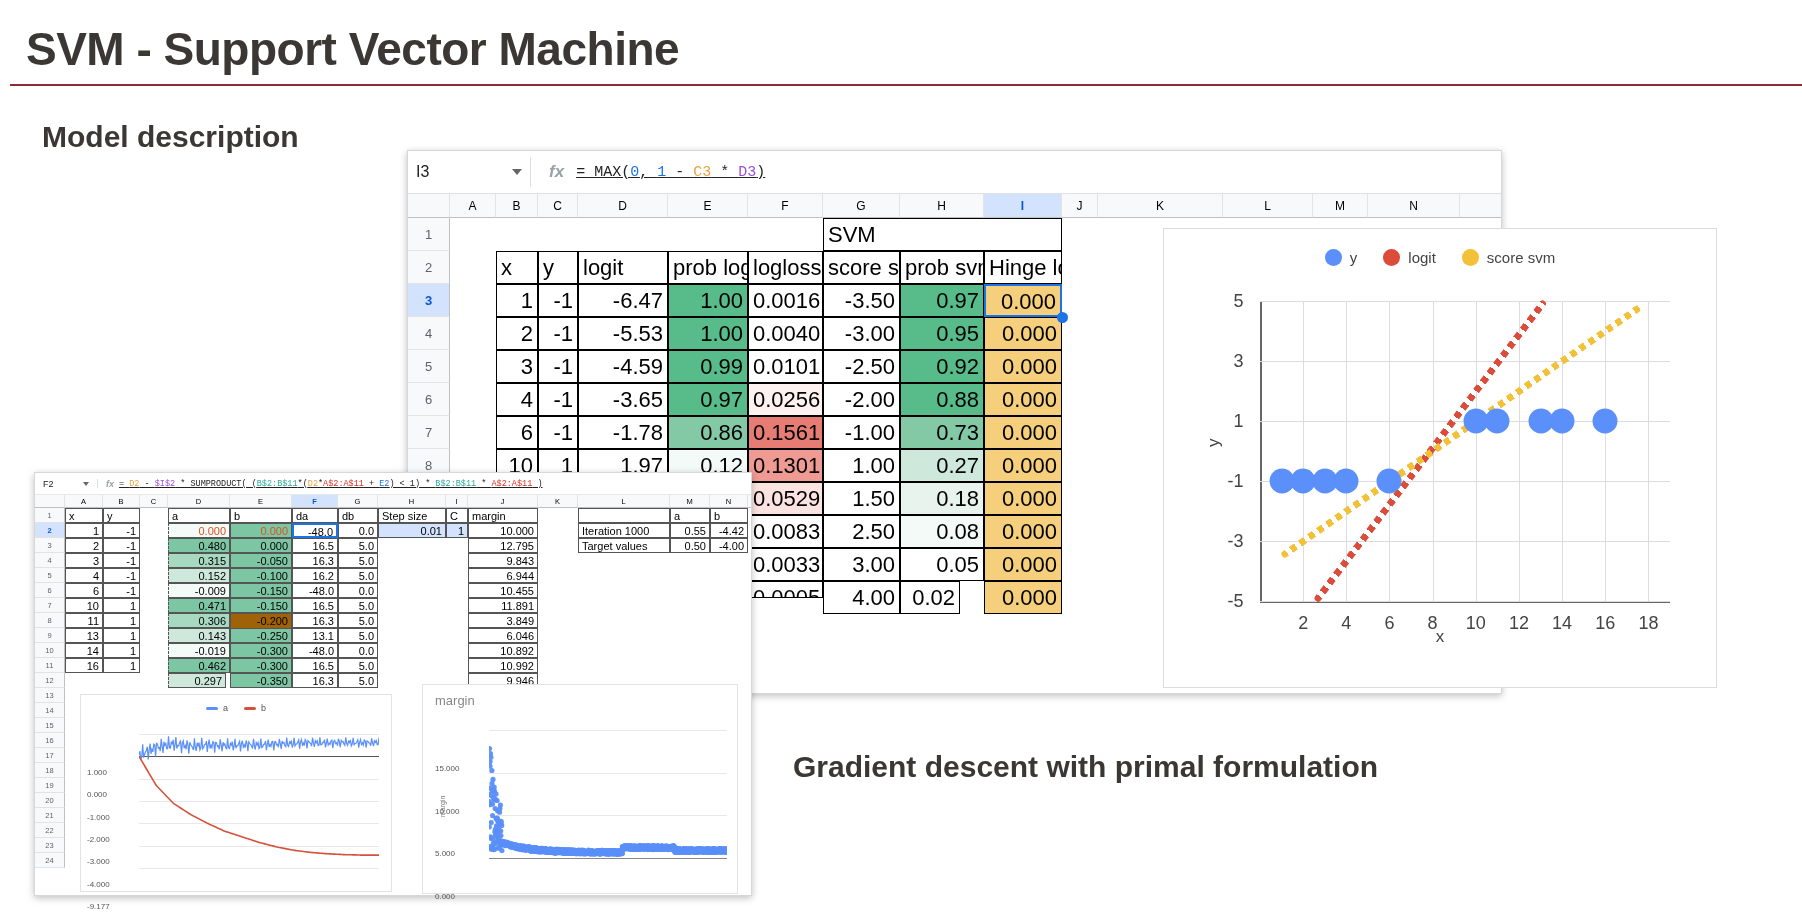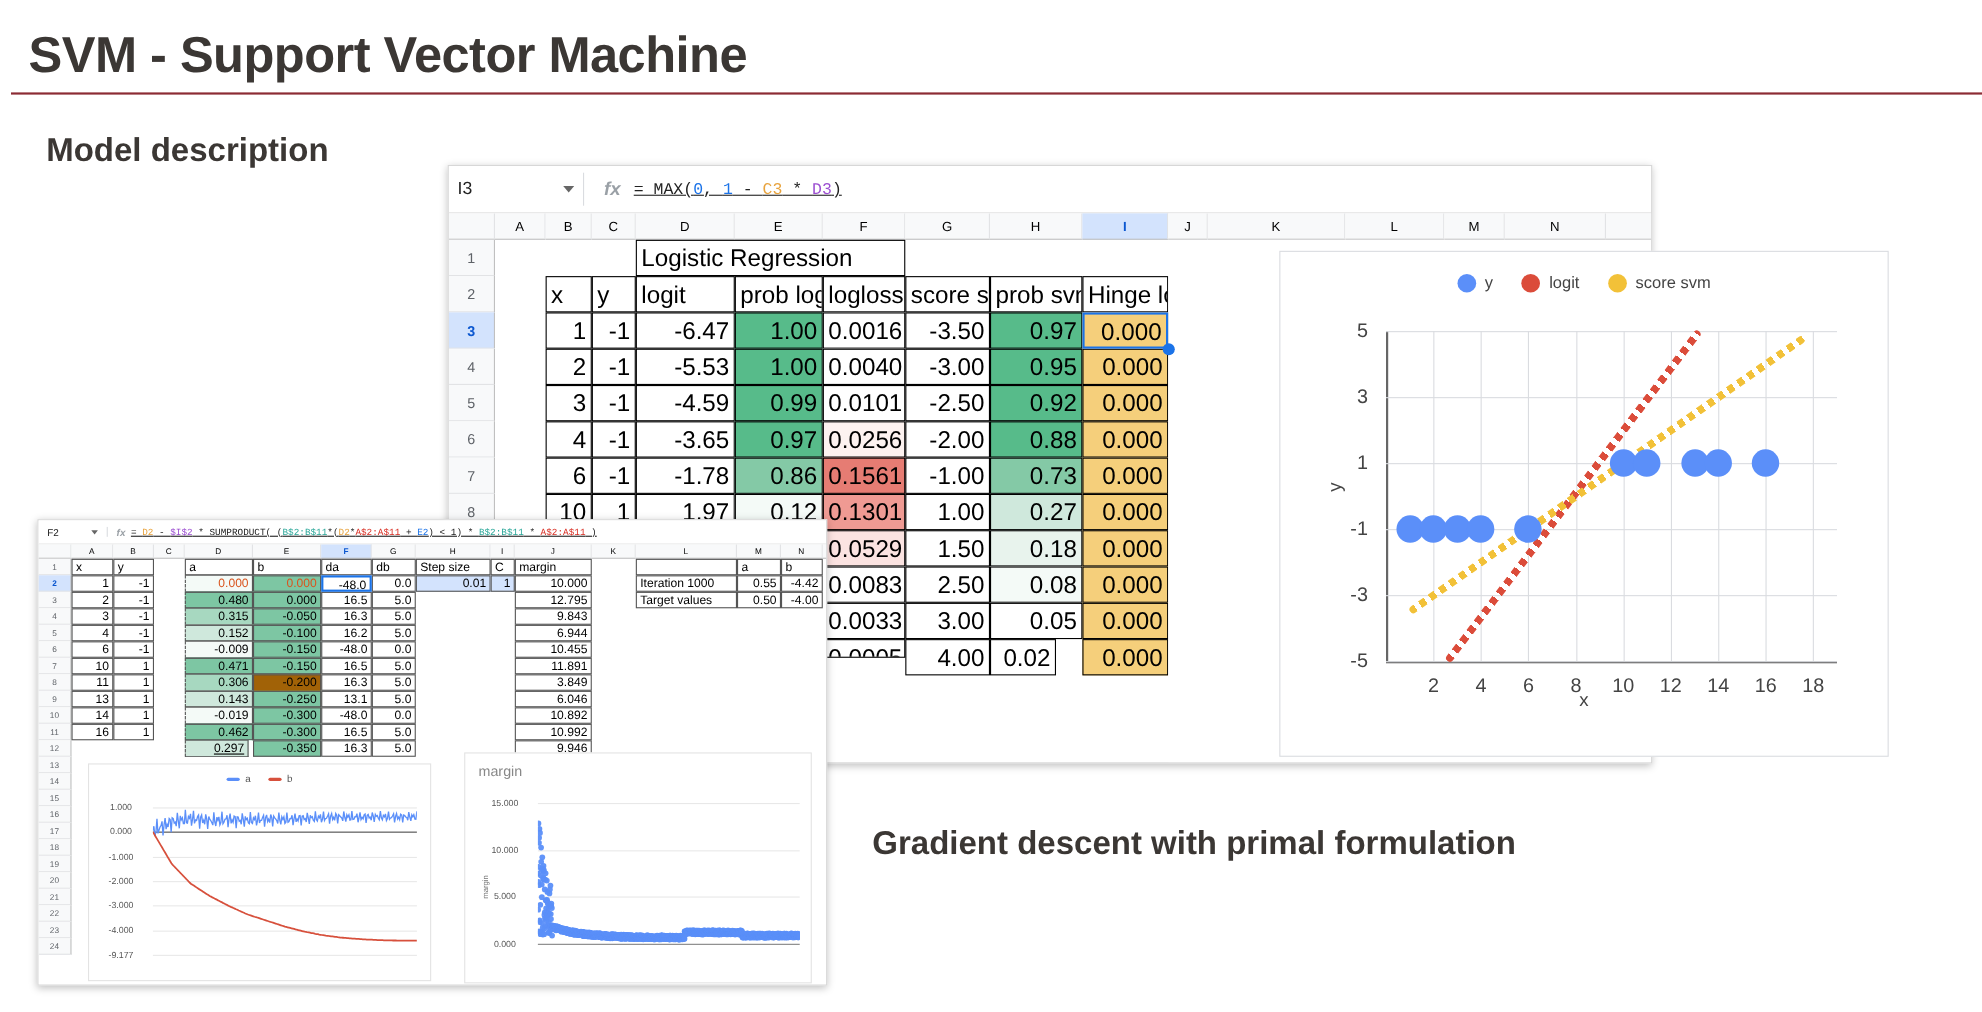--- a/index.html
+++ b/index.html
@@ -106,21 +106,21 @@
   #sheet-bottom .fx-glyph { margin:0 5px 0 8px; font-size:9px; }
   #sheet-bottom .fx-text { font-size:8.5px; }
   #sheet-bottom .colhdr { height:13px; line-height:13px; font-size:7.5px; }
   #sheet-bottom .rowhdr { height:15px; line-height:15px; font-size:7.5px; width:30px; }
   #sheet-bottom .cell { height:15px; line-height:14px; font-size:11px; color:#000; padding:0 3px; }
 
   .mini-chart { position:absolute; background:#fff; border:1px solid #e3e3e3; }
   .mini-legend { display:flex; justify-content:center; gap:16px; align-items:center; }
   .mini-legend-item { display:flex; align-items:center; gap:5px; font-size:9px; color:#555; }
   .mini-swatch { width:12px; height:3px; border-radius:2px; }
-  .mini-ytick { position:absolute; font-size:8px; color:#555; text-align:center; transform:translateY(-50%); }
+  .mini-ytick { position:absolute; font-size:8px; color:#555; text-align:left; transform:translateY(-50%);margin-top:38px; }
   .mini-gl { position:absolute; height:1px; background:#e8e8e8; }
   .mini-title { position:absolute; font-size:13px; color:#888; }
   .mini-axis-label { position:absolute; font-size:7px; color:#777; transform:rotate(-90deg); transform-origin:left top; }
 </style>
 </head>
 <body>
 
 <div id="slide-title">SVM - Support Vector Machine</div>
 <div id="title-rule"></div>
 <div id="model-description">Model description</div>
@@ -158,21 +158,21 @@
       <div class="rowhdr sel" style="position: absolute; left: 0px; top: 90px; width: 42px; height: 33px; line-height: 33px;">3</div>
       <div class="rowhdr" style="position: absolute; left: 0px; top: 123px; width: 42px; height: 33px; line-height: 33px;">4</div>
       <div class="rowhdr" style="position: absolute; left: 0px; top: 156px; width: 42px; height: 33px; line-height: 33px;">5</div>
       <div class="rowhdr" style="position: absolute; left: 0px; top: 189px; width: 42px; height: 33px; line-height: 33px;">6</div>
       <div class="rowhdr" style="position: absolute; left: 0px; top: 222px; width: 42px; height: 33px; line-height: 33px;">7</div>
       <div class="rowhdr" style="position: absolute; left: 0px; top: 255px; width: 42px; height: 33px; line-height: 33px;">8</div>
       <div class="rowhdr" style="position: absolute; left: 0px; top: 288px; width: 42px; height: 33px; line-height: 33px;">9</div>
       <div class="rowhdr" style="position: absolute; left: 0px; top: 321px; width: 42px; height: 33px; line-height: 33px;">10</div>
       <div class="rowhdr" style="position: absolute; left: 0px; top: 354px; width: 42px; height: 33px; line-height: 33px;">11</div>
       <div class="rowhdr" style="position: absolute; left: 0px; top: 387px; width: 42px; height: 33px; line-height: 33px;">12</div>
-      <div class="cell bx txt" style="left: 170px; top: 24px; width: 245px; height: 33px;">Logistic Regression</div>
+      <div class="cell bx txt" style="left: 415px; top: 24px; width: 239px; height: 33px;">SVM</div>
       <div class="cell bx txt" style="left: 88px; top: 57px; width: 42px; height: 33px;">x</div>
       <div class="cell bx txt" style="left: 130px; top: 57px; width: 40px; height: 33px;">y</div>
       <div class="cell bx txt" style="left: 170px; top: 57px; width: 90px; height: 33px;">logit</div>
       <div class="cell bx txt" style="left: 260px; top: 57px; width: 80px; height: 33px;">prob logre</div>
       <div class="cell bx txt" style="left: 340px; top: 57px; width: 75px; height: 33px;">logloss</div>
       <div class="cell bx txt" style="left: 415px; top: 57px; width: 77px; height: 33px;">score svm</div>
       <div class="cell bx txt" style="left: 492px; top: 57px; width: 84px; height: 33px;">prob svm</div>
       <div class="cell bx txt" style="left: 576px; top: 57px; width: 78px; height: 33px;">Hinge loss</div>
       <div class="cell bx num" style="left: 88px; top: 90px; width: 42px; height: 33px; text-align: right;">1</div>
       <div class="cell bx num" style="left: 130px; top: 90px; width: 40px; height: 33px; text-align: right;">-1</div>
@@ -449,21 +449,21 @@
       <div class="cell num" style="left: 257px; top: 148px; width: 46px; height: 15px; border: 1px solid rgb(85, 85, 85); text-align: right;">-48.0</div>
       <div class="cell num" style="left: 303px; top: 148px; width: 40px; height: 15px; border: 1px solid rgb(85, 85, 85); text-align: right;">0.0</div>
       <div class="cell num" style="left: 433px; top: 148px; width: 70px; height: 15px; border: 1px solid rgb(85, 85, 85); text-align: right;">10.892</div>
       <div class="cell num" style="left: 30px; top: 163px; width: 38px; height: 15px; border: 1px solid rgb(85, 85, 85); text-align: right;">16</div>
       <div class="cell num" style="left: 68px; top: 163px; width: 37px; height: 15px; border: 1px solid rgb(85, 85, 85); text-align: right;">1</div>
       <div class="cell num" style="left: 133px; top: 163px; width: 62px; height: 15px; border-width: 1px; border-style: solid solid solid dashed; border-color: rgb(85, 85, 85); border-image: initial; background: rgb(125, 198, 163); text-align: right;">0.462</div>
       <div class="cell num" style="left: 195px; top: 163px; width: 62px; height: 15px; border: 1px solid rgb(85, 85, 85); background: rgb(125, 198, 163); text-align: right;">-0.300</div>
       <div class="cell num" style="left: 257px; top: 163px; width: 46px; height: 15px; border: 1px solid rgb(85, 85, 85); text-align: right;">16.5</div>
       <div class="cell num" style="left: 303px; top: 163px; width: 40px; height: 15px; border: 1px solid rgb(85, 85, 85); text-align: right;">5.0</div>
       <div class="cell num" style="left: 433px; top: 163px; width: 70px; height: 15px; border: 1px solid rgb(85, 85, 85); text-align: right;">10.992</div>
-      <div class="cell num" style="left: 133px; top: 178px; width: 58px; height: 15px; border-width: 1px; border-style: solid solid solid dashed; border-color: rgb(85, 85, 85); border-image: initial; background: rgb(207, 232, 220); text-align: right; text-decoration: underline;">0.297</div>
+      <div class="cell num" style="left: 133px; top: 178px; width: 58px; height: 15px; border-width: 1px; border-style: solid solid solid dashed; border-color: rgb(85, 85, 85); border-image: initial; background: rgb(207, 232, 220); text-align: right;">0.297</div>
       <div class="cell num" style="left: 195px; top: 178px; width: 62px; height: 15px; border: 1px solid rgb(85, 85, 85); background: rgb(125, 198, 163); text-align: right;">-0.350</div>
       <div class="cell num" style="left: 257px; top: 178px; width: 46px; height: 15px; border: 1px solid rgb(85, 85, 85); text-align: right;">16.3</div>
       <div class="cell num" style="left: 303px; top: 178px; width: 40px; height: 15px; border: 1px solid rgb(85, 85, 85); text-align: right;">5.0</div>
       <div class="cell num" style="left: 433px; top: 178px; width: 70px; height: 15px; border: 1px solid rgb(85, 85, 85); text-align: right;">9.946</div>
       <div class="cell num" style="left: 433px; top: 193px; width: 70px; height: 15px; border: 1px solid rgb(85, 85, 85); text-align: right;"></div>
       <div class="cell num" style="left: 433px; top: 208px; width: 70px; height: 15px; border: 1px solid rgb(85, 85, 85); text-align: right;"></div>
       <div class="cell txt" style="left: 543px; top: 13px; width: 92px; height: 15px; border: 1px solid rgb(85, 85, 85);"></div>
       <div class="cell txt" style="left: 635px; top: 13px; width: 40px; height: 15px; border: 1px solid rgb(85, 85, 85);">a</div>
       <div class="cell txt" style="left: 675px; top: 13px; width: 38px; height: 15px; border: 1px solid rgb(85, 85, 85);">b</div>
       <div class="cell txt" style="left: 543px; top: 28px; width: 92px; height: 15px; border: 1px solid rgb(85, 85, 85);">Iteration 1000</div>

